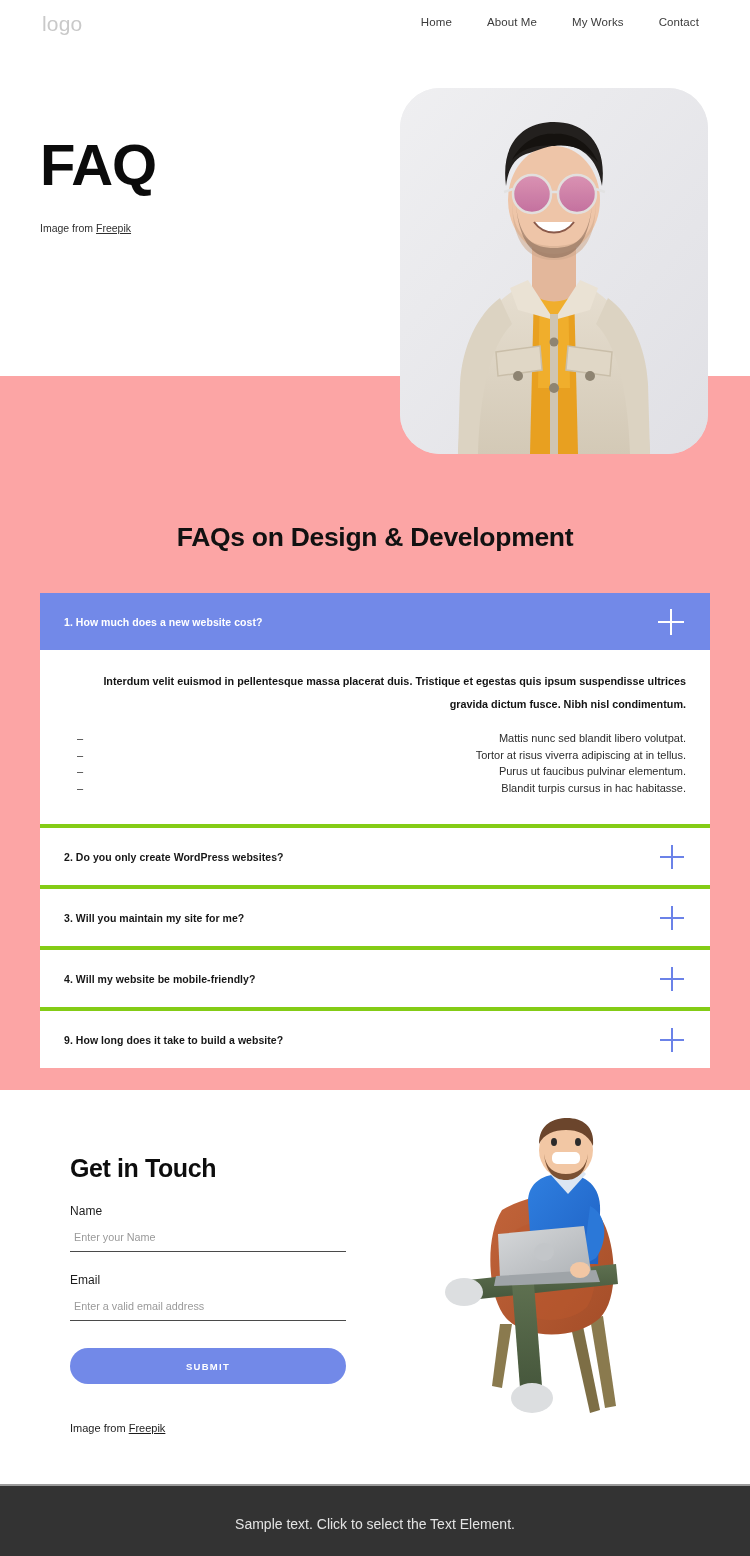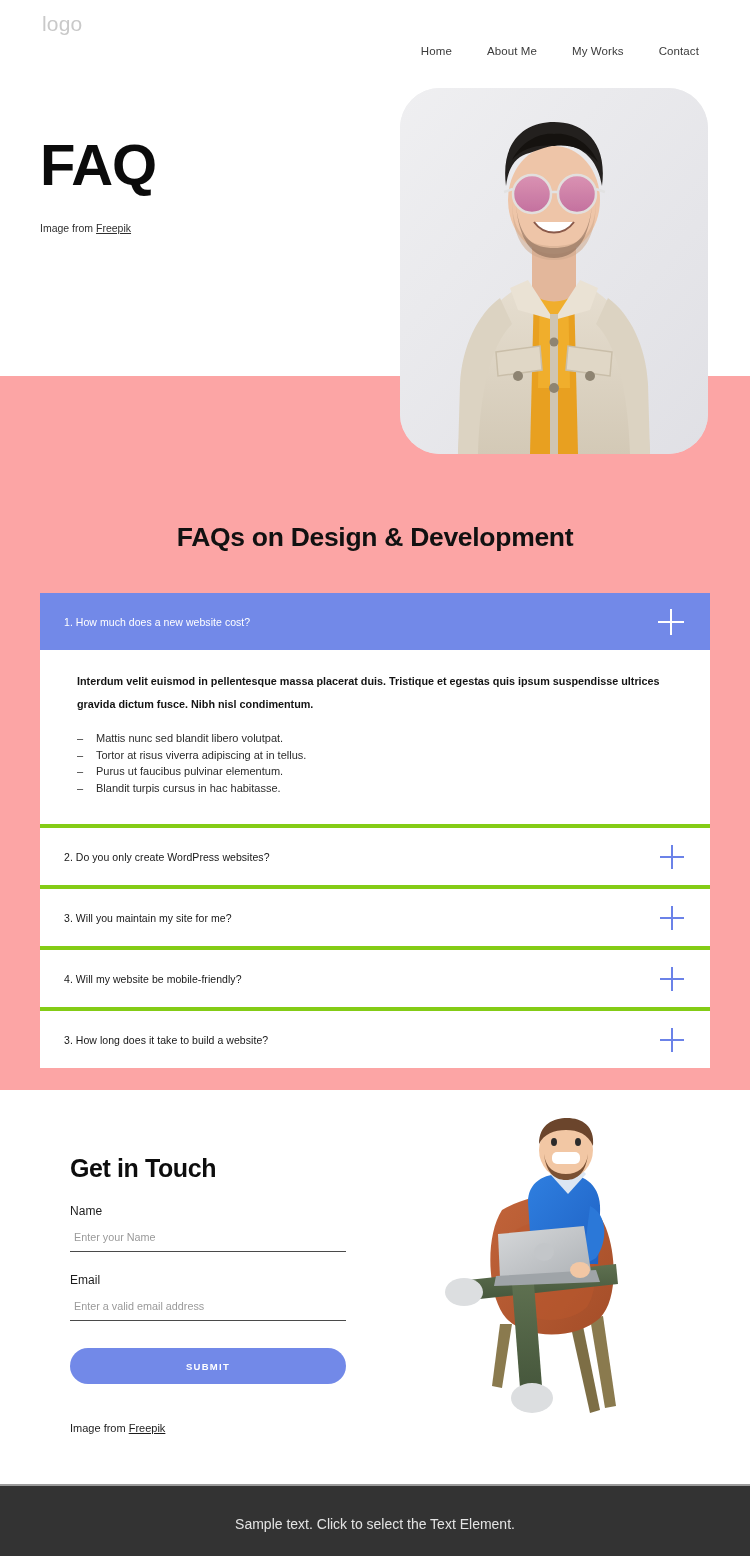--- a/index.html
+++ b/index.html
@@ -18,21 +18,21 @@
     background: #ffffff;
     z-index: 30;
   }
   .logo {
     position: absolute; left: 38px; top: 12px;
     font-size: 21px; color: #c9c9c9; letter-spacing: .2px;
     font-weight: 400; line-height: 24px;
   }
   .nav {
     position: absolute; right: 55px; top: 16px;
-    display: flex; align-items: flex-end; gap: 35px; margin-top: 29px;
+    display: flex; align-items: flex-end; gap: 35px;
   }
   .nav a {
     font-size: 11.5px; color: #3b3b3b; text-decoration: none;
     letter-spacing: .1px; white-space: nowrap;
   }
 
   
   .hero {
     position: absolute; top: 0; left: 0;
     width: 608px; height: 376px;
@@ -86,41 +86,41 @@
 
   .acc-head {
     position: relative;
     height: 57px;
     display: flex; align-items: center;
     padding: 0 24px;
     cursor: pointer;
   }
   .acc-item.open .acc-head { background: #7289e8; height: 57px; }
   .acc-q {
-    font-size: 10.5px; font-weight: 400; color: #161616; letter-spacing: .05px;
+    font-size: 10.5px; font-weight: 700; color: #161616; letter-spacing: .05px;
   }
   .acc-item.open .acc-q { color: #ffffff; }
 
   .plus {
     position: absolute; right: 26px; top: 50%;
     transform: translateY(-50%);
     width: 24px; height: 24px;
   }
   .plus::before, .plus::after {
     content: ""; position: absolute; background: #6b82e8;
   }
   .plus::before { left: 0; top: 11px; width: 24px; height: 2px; }
   .plus::after  { top: 0; left: 11px; width: 2px; height: 24px; }
   .acc-item.open .plus::before,
   .acc-item.open .plus::after { background: #ffffff; }
   .acc-item.open .plus { width: 26px; height: 26px; }
   .acc-item.open .plus::before { width:26px; top:12px; }
   .acc-item.open .plus::after  { height:26px; left:12px; }
 
-  .acc-body { padding: 20px 24px 28px 37px; }
+  .acc-body { padding: 20px 24px 28px 37px; text-align: right; }
   .acc-lead {
     font-size: 10.8px; font-weight: 700; line-height: 23px; color: #141414;
   }
   .acc-list { list-style: none; margin-top: 14px; }
   .acc-list li {
     font-size: 11px; line-height: 16.5px; color: #2b2b2b;
     padding-left: 19px; position: relative; margin-bottom: 0px;
   }
   .acc-list li .dash {
     position: absolute; left: 0; top: 0; color: #2b2b2b;
@@ -292,21 +292,21 @@
 
     <div class="acc-item">
       <div class="acc-head">
         <span class="acc-q">4. Will my website be mobile-friendly?</span>
         <span class="plus"></span>
       </div>
     </div>
 
     <div class="acc-item">
       <div class="acc-head">
-        <span class="acc-q">3. How long does it take to build a website?</span>
+        <span class="acc-q">9. How long does it take to build a website?</span>
         <span class="plus"></span>
       </div>
     </div>
 
   </div>
 </section>
 
 <section class="contact">
   <div class="contact-inner">
     <h2 class="contact-title">Get in Touch</h2>

